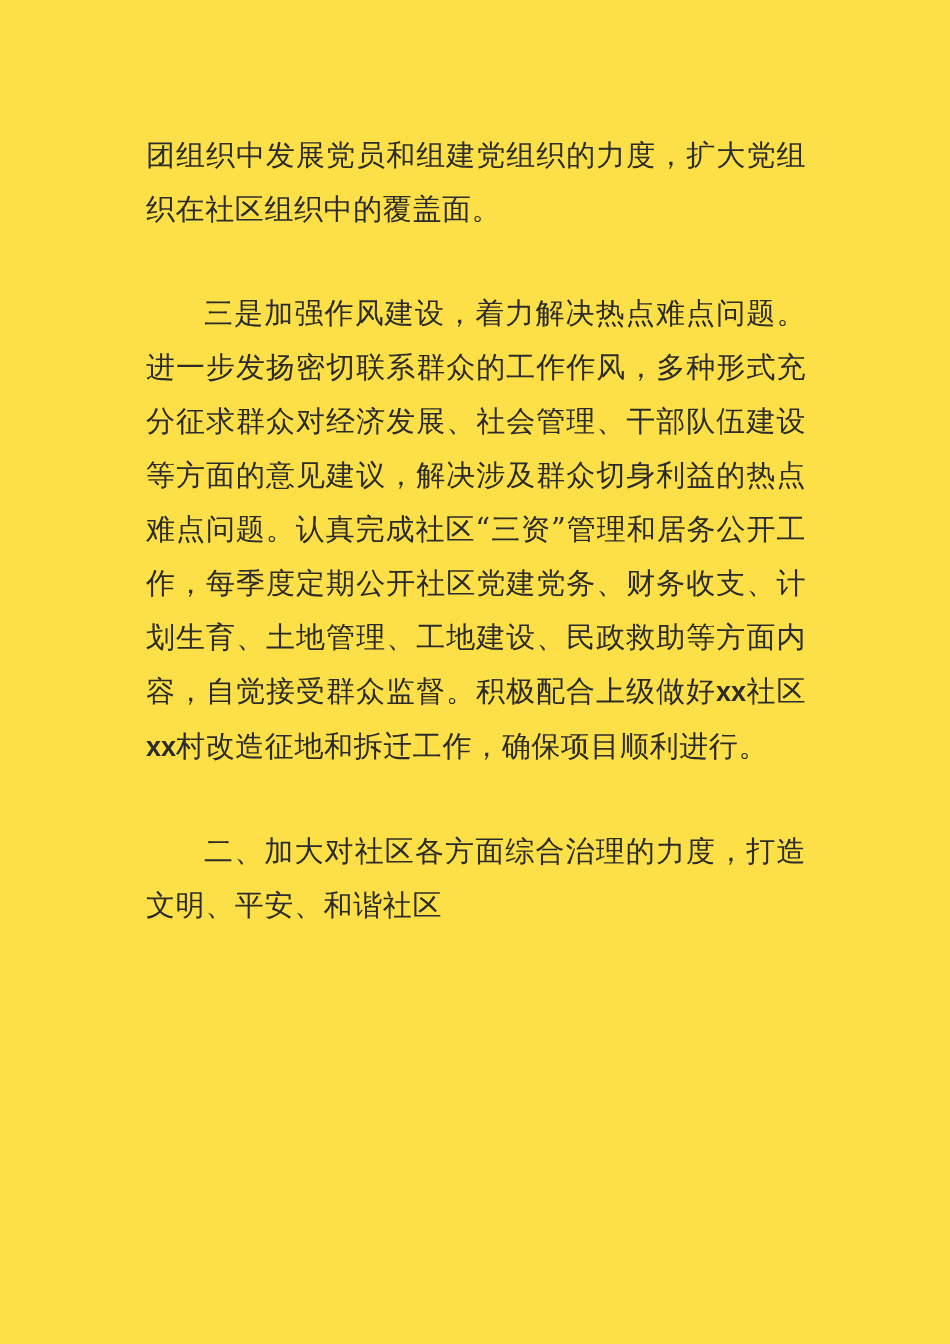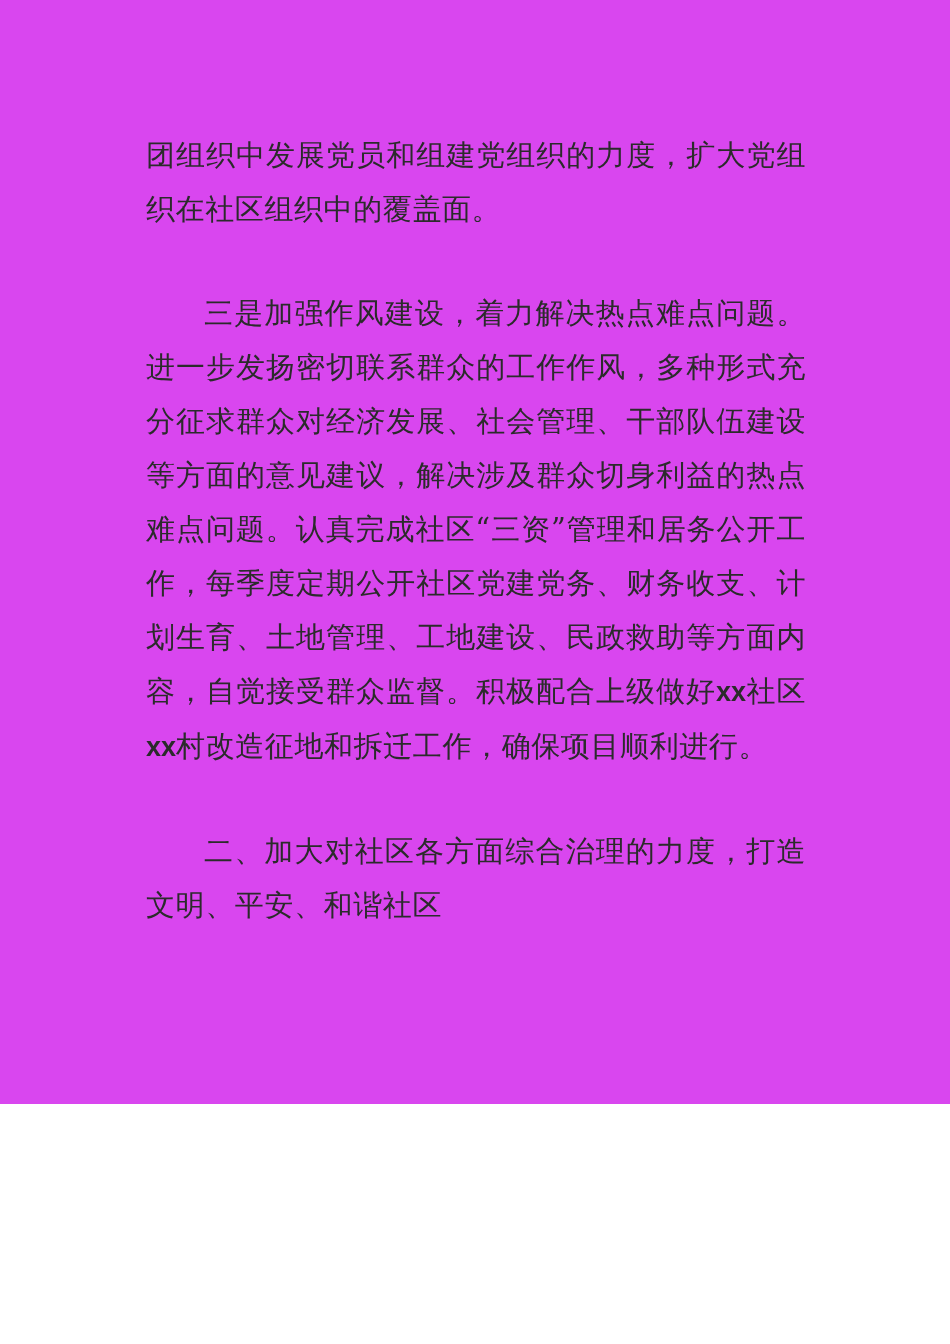--- a/index.html
+++ b/index.html
@@ -4,22 +4,22 @@
 <style>
   html, body {
     margin: 0;
     padding: 0;
     background: #ffffff;
   }
 
   .page {
     position: relative;
     width: 950px;
-    height: 1104px;
-    background: #d946ef;
+    height: 1344px;
+    background: #fde047;
     overflow: hidden;
     box-sizing: border-box;
     text-decoration: underline;
   }
 
   .text-column {
     position: absolute;
     left: 146px;
     top: 128px;
     width: 660px;

